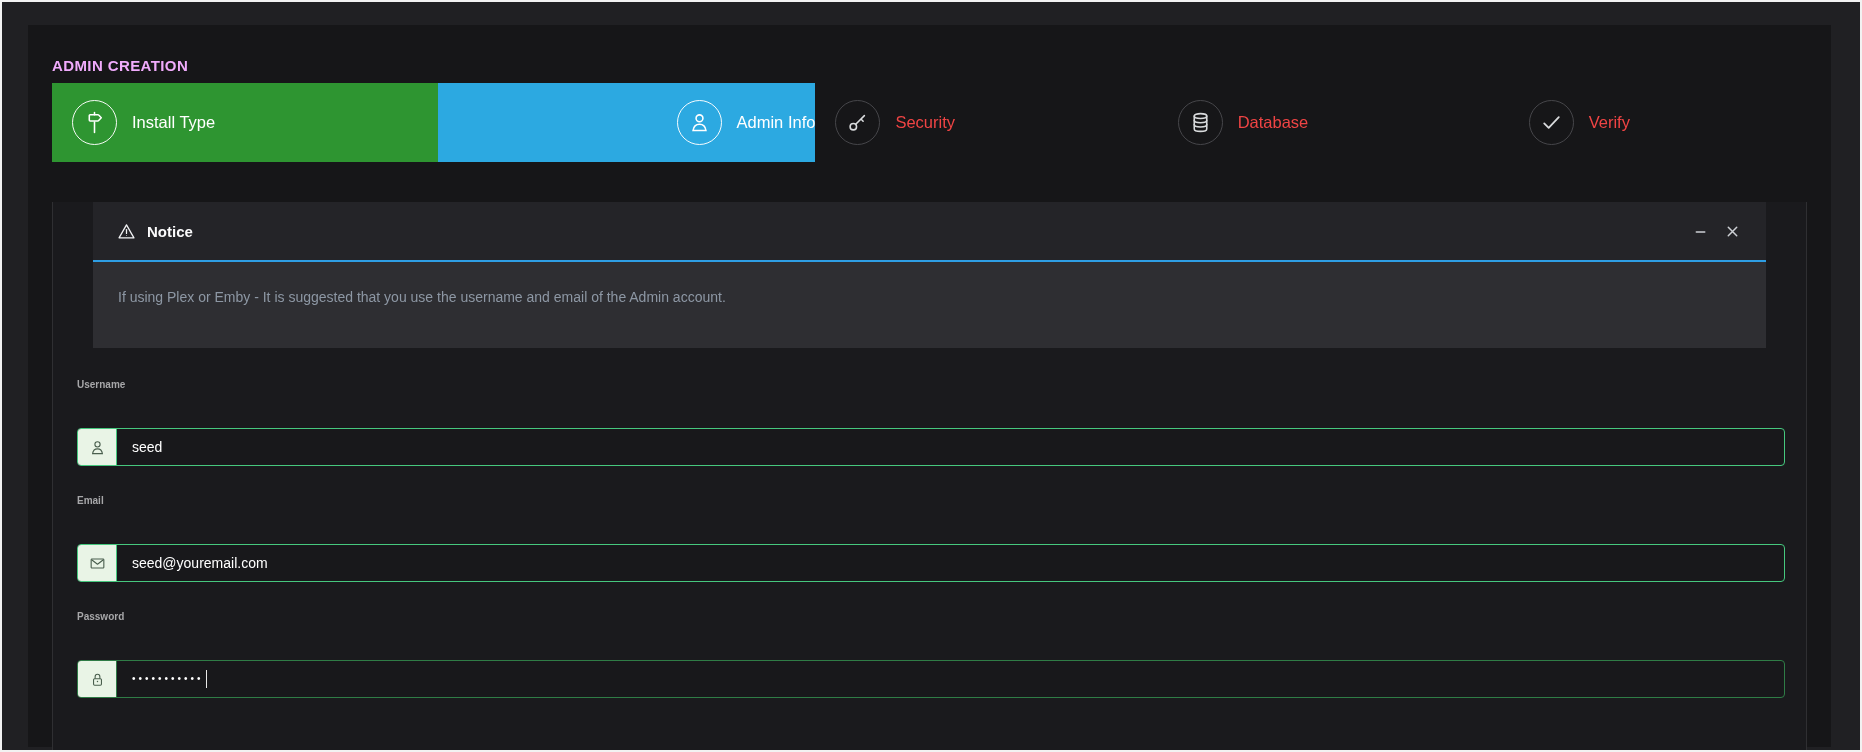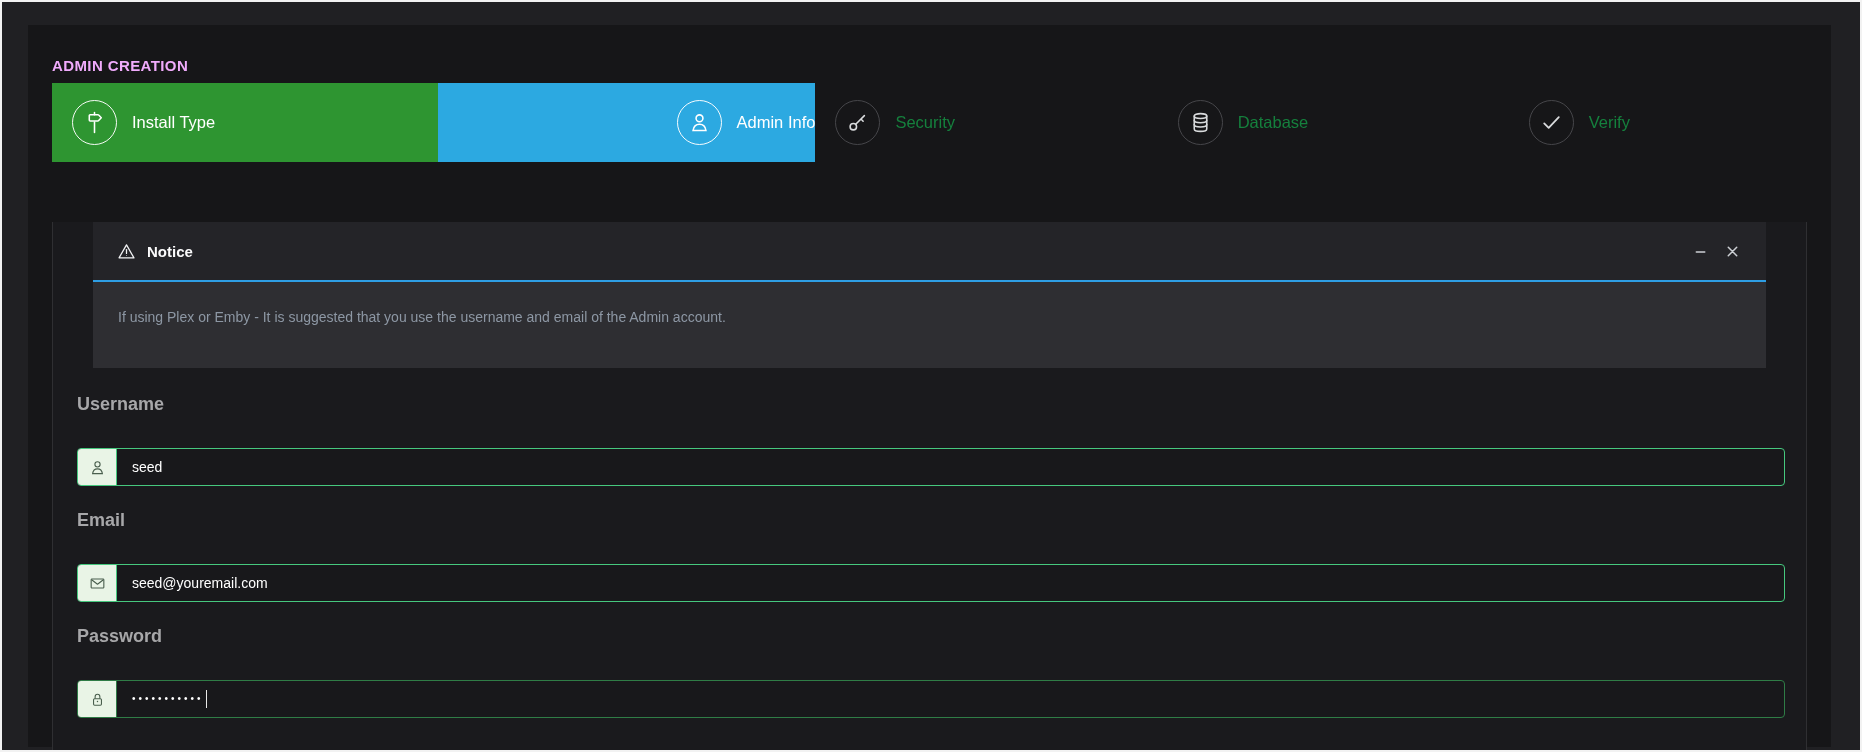--- a/index.html
+++ b/index.html
@@ -32,48 +32,48 @@
   .tab-active   { background:#2ca9e1;justify-content:flex-end; }
   .tab-pending  { background:transparent; }
   .step-circle {
     width:45px; height:45px; border-radius:50%;
     display:flex; align-items:center; justify-content:center;
     border:1.5px solid rgba(255,255,255,.95); color:#fff; flex:0 0 45px;
   }
   .tab-pending .step-circle { border-color:#46464a; color:#d9dbdd; }
   .step-circle svg { width:25px; height:25px; }
   .tab-label { color:#fff; font-size:16.5px; }
-  .tab-pending .tab-label { color:#15803d; }
+  .tab-pending .tab-label { color:#ef4444; }
   
   .panel {
     border:1px solid #2f2f32; border-top:none;
     background:#1a1a1d;
     padding-bottom:60px;
   }
-  .notice { margin:60px 40px 0 40px; }
+  .notice { margin:40px 40px 0 40px; }
   .notice-header {
     height:58px; background:#242428;
     display:flex; align-items:center; padding:0 24px; gap:11px;
   }
   .warning-icon { color:#f2f3f5; display:flex; }
   .warning-icon svg { width:19px; height:19px; }
   .notice-title { color:#fbfbfc; font-size:15px; font-weight:700; }
   .notice-controls { margin-left:auto; display:flex; align-items:center; gap:13px; color:#cdd0d5; }
   .notice-controls .ctl { cursor:pointer; display:flex; padding:2px; }
   .notice-controls svg { width:15px; height:15px; }
   .notice-divider { height:2px; background:#2e9ee4; }
   .notice-body {
     background:#2e2e32; padding:27px 25px 43px 25px;
     color:#8d97a4; font-size:14px;
   }
   
   .form { margin-top:29px; padding:0 21px 0 24px; }
   .field-group { margin-bottom:27px; }
   .field-group:last-child { margin-bottom:0; }
-  .field-label { color:#a7a7a9; font-size:18px; font-weight:700; margin-bottom:7px; line-height:15px; }
+  .field-label { color:#a7a7a9; font-size:10px; font-weight:700; margin-bottom:7px; line-height:15px; }
   .input-row {
     display:flex; height:38px; border-radius:4px;
     border:1px solid var(--bd,#46c87e); background:#18181b; overflow:hidden;margin-top:36px;
   }
   .input-row.dim { --bd:#2f7c46; }
   .addon {
     flex:0 0 39px; background:#e9f4e6; border-right:1px solid var(--bd,#46c87e);
     display:flex; align-items:center; justify-content:center; color:#4a5f4e;
   }
   .addon svg { width:19px; height:19px; }

